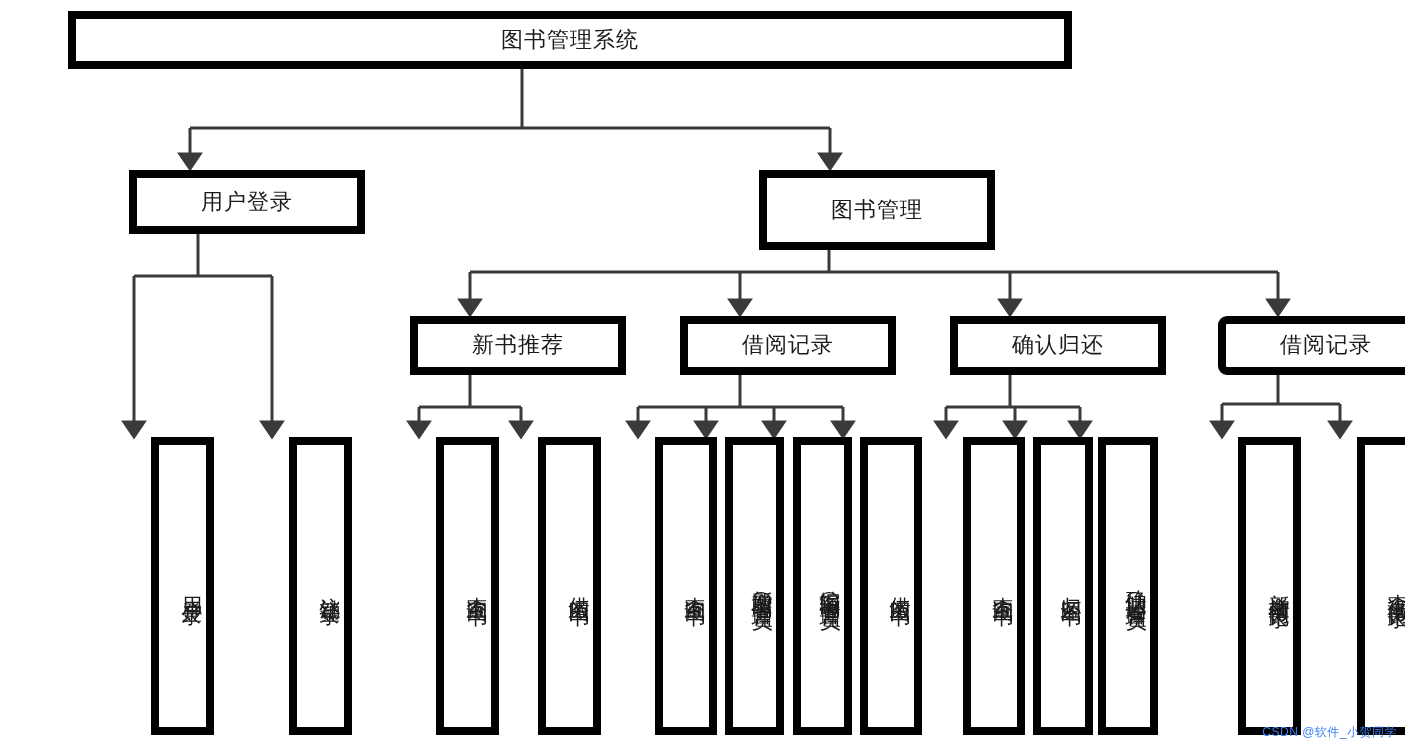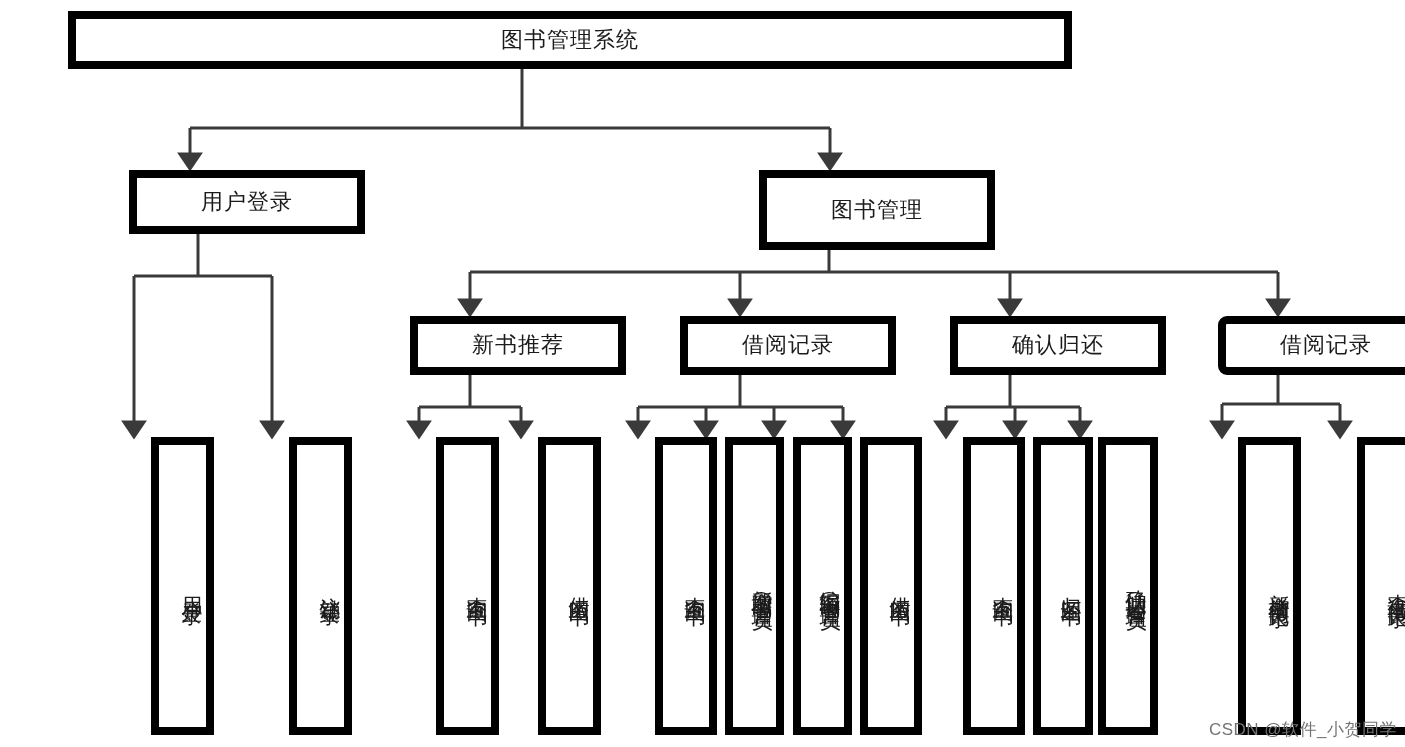--- a/index.html
+++ b/index.html
@@ -59,22 +59,22 @@
   }
   .node-v .node-label {
     writing-mode: vertical-rl;
     text-orientation: upright;
     display: block;
   }
   .watermark {
     position: absolute;
     right: 8px;
     bottom: 6px;
-    font-size: 17px;
-    color: #737373;
+    font-size: 12px;
+    color: #3b82f6;
     letter-spacing: 0.5px;
     white-space: nowrap;
     font-family: "Liberation Sans", "DejaVu Sans", sans-serif;
   }
 </style>
 </head>
 <body>
 
 <div id="diagram-root">
 

